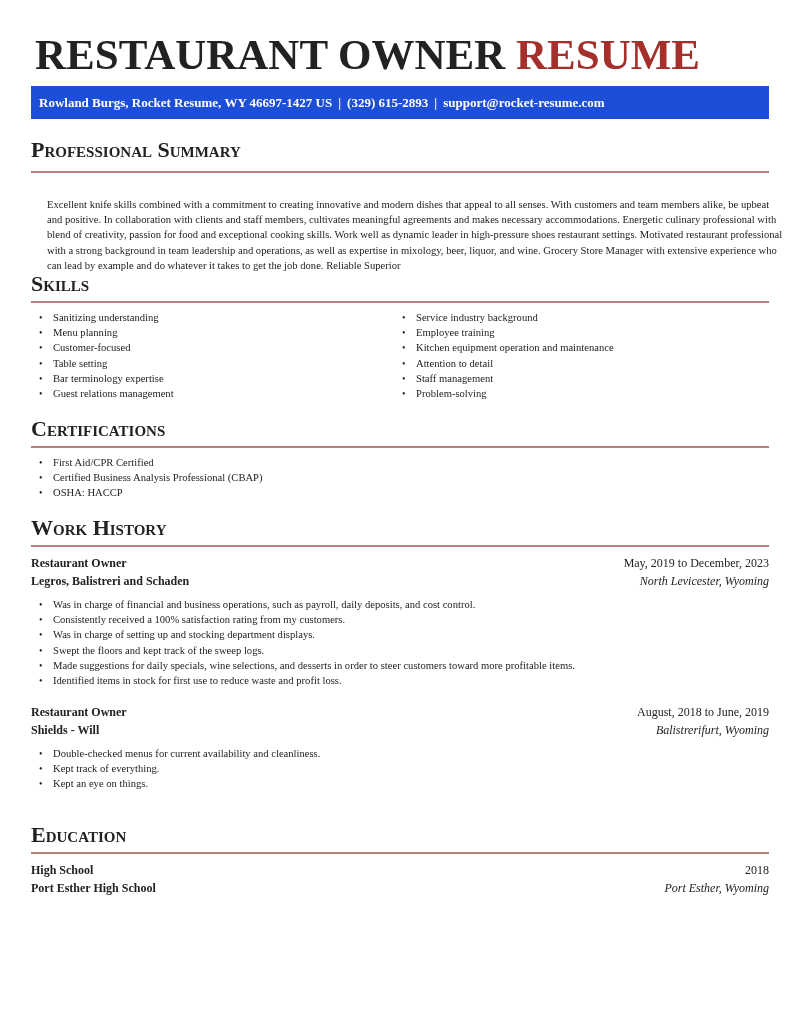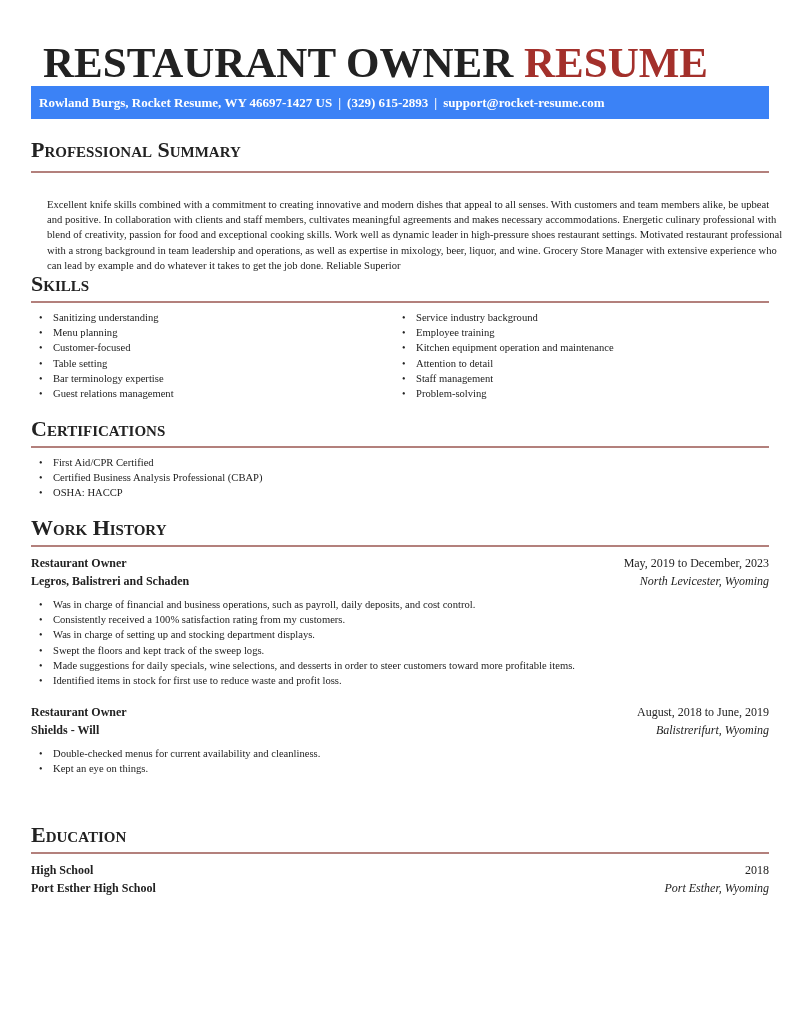--- a/index.html
+++ b/index.html
@@ -1,20 +1,20 @@
 <!DOCTYPE html>
 <html><head>
 <meta charset="utf-8">
 <style>
   html, body { margin: 0; padding: 0; background: #ffffff; }
   body { width: 800px; height: 1035px; position: relative; font-family: "Liberation Serif", "DejaVu Serif", serif; color: #222; }
   .page { position: absolute; left: 31px; top: 0; width: 738px; }
-  .title { margin: 12px; position: absolute; top: 26px; left: 0; font-size: 43px; font-weight: bold; letter-spacing: 0px; color: #222; line-height: 50px; white-space: nowrap; }
+  .title { margin: 4px; position: absolute; top: 26px; left: 0; font-size: 43px; font-weight: bold; letter-spacing: 0px; color: #222; line-height: 50px; white-space: nowrap; }
   .title .accent { color: #a3302b; }
-  .contact { position: absolute; top: 86px; left: 0; width: 738px; height: 33px; background: #3b82f6; color: #fff; font-weight: bold; font-size: 13px; line-height: 33px; box-sizing: border-box; padding-left: 8px; white-space: nowrap; }
+  .contact { position: absolute; top: 86px; left: 0; width: 738px; height: 33px; background: #1d4ed8; color: #fff; font-weight: bold; font-size: 13px; line-height: 33px; box-sizing: border-box; padding-left: 8px; white-space: nowrap; }
   .contact .sep { padding: 0 6px; }
   .section-h { position: absolute; left: 0; width: 738px; margin: 0; font-size: 22px; font-weight: bold; font-variant: small-caps; color: #222; line-height: 26px; }
   .rule { position: absolute; left: 0; width: 738px; height: 2px; background: #b3807c; }
   .summary { position: absolute; left: 0; top: 181px; width: 738px; font-size: 10.6px; line-height: 15.2px; color: #222; margin: 16px; }
   ul.blist { list-style: none; margin: 0; padding: 0; position: absolute; }
   ul.blist li { position: relative; padding-left: 22px; font-size: 10.6px; line-height: 15.2px; color: #222; white-space: nowrap; }
   ul.blist li::before { content: "\2022"; position: absolute; left: 8px; top: 0; font-size: 10px; }
   .row { position: absolute; left: 0; width: 738px; font-size: 12px; line-height: 18px; }
   .row .l { position: absolute; left: 0; font-weight: bold; color: #222; }
   .row .r { position: absolute; right: 0; color: #222; }
@@ -85,20 +85,21 @@
   <div class="row" style="top:703px">
     <span class="l">Restaurant Owner</span>
     <span class="r">August, 2018 to June, 2019</span>
   </div>
   <div class="row" style="top:721px">
     <span class="l">Shields - Will</span>
     <span class="r it">Balistrerifurt, Wyoming</span>
   </div>
   <ul class="blist" style="top:746px; left:0;">
     <li>Double-checked menus for current availability and cleanliness.</li>
+    <li>Kept track of everything.</li>
     <li>Kept an eye on things.</li>
   </ul>
 
   <h2 class="section-h" style="top:822px">Education</h2>
   <div class="rule" style="top:852px"></div>
   <div class="row" style="top:861px">
     <span class="l">High School</span>
     <span class="r">2018</span>
   </div>
   <div class="row" style="top:879px">

